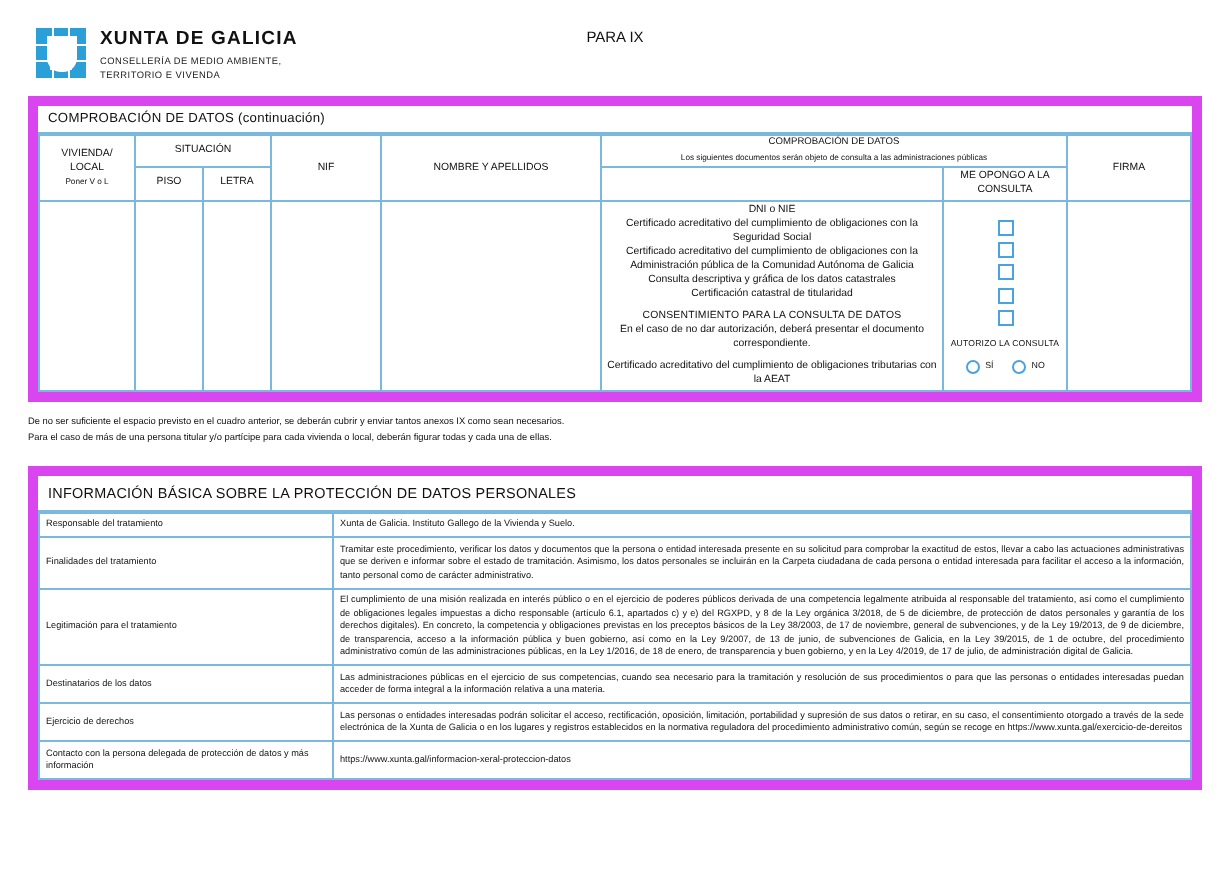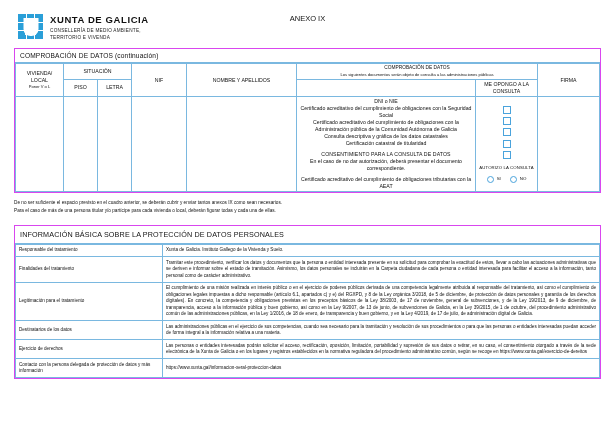--- a/index.html
+++ b/index.html
@@ -35,21 +35,21 @@
   }
   .logo-text{line-height:1.05;padding-top:1px;}
   .logo-title{font-size:9.5px;font-weight:bold;letter-spacing:.6px;color:#111;}
   .logo-sub{font-size:4.7px;letter-spacing:.25px;color:#222;margin-top:2px;line-height:1.5;}
   .anexo{
     position:absolute;left:0;right:0;top:14px;text-align:center;
     font-size:7.5px;line-height:1.45;color:#111;pointer-events:none;
   }
 
   
-  .section{margin:0 14px;border:1px solid #d946ef;background:#fff;}
+  .section{margin:0 14px;border:5px solid #d946ef;background:#fff;}
   .section-title{
     font-size:6.6px;padding:3px 4px 3px 5px;color:#111;letter-spacing:.15px;
     border-bottom:1px solid #7ab8e0;background:#fff;
   }
   .section-title.big{font-size:7.2px;padding:4px 4px 4px 5px;}
 
   
   .tbl{width:100%;border-collapse:collapse;table-layout:fixed;}
   .tbl td,.tbl th{
     border:1px solid #7ab8e0;font-weight:normal;
@@ -117,21 +117,21 @@
       </div>
       <div class="logo-text">
         <div class="logo-title">XUNTA DE GALICIA</div>
         <div class="logo-sub">
           <div>CONSELLERÍA DE MEDIO AMBIENTE,</div>
           <div>TERRITORIO E VIVENDA</div>
         </div>
       </div>
     </div>
     <div class="anexo">
-      <div>ANEXO IX</div>
+      <div>PARA IX</div>
     </div>
   </div>
 
   <div class="section">
     <div class="section-title">COMPROBACIÓN DE DATOS (continuación)</div>
 
     <table class="tbl">
       <colgroup>
         <col class="c-viv">
           <col class="c-piso">

